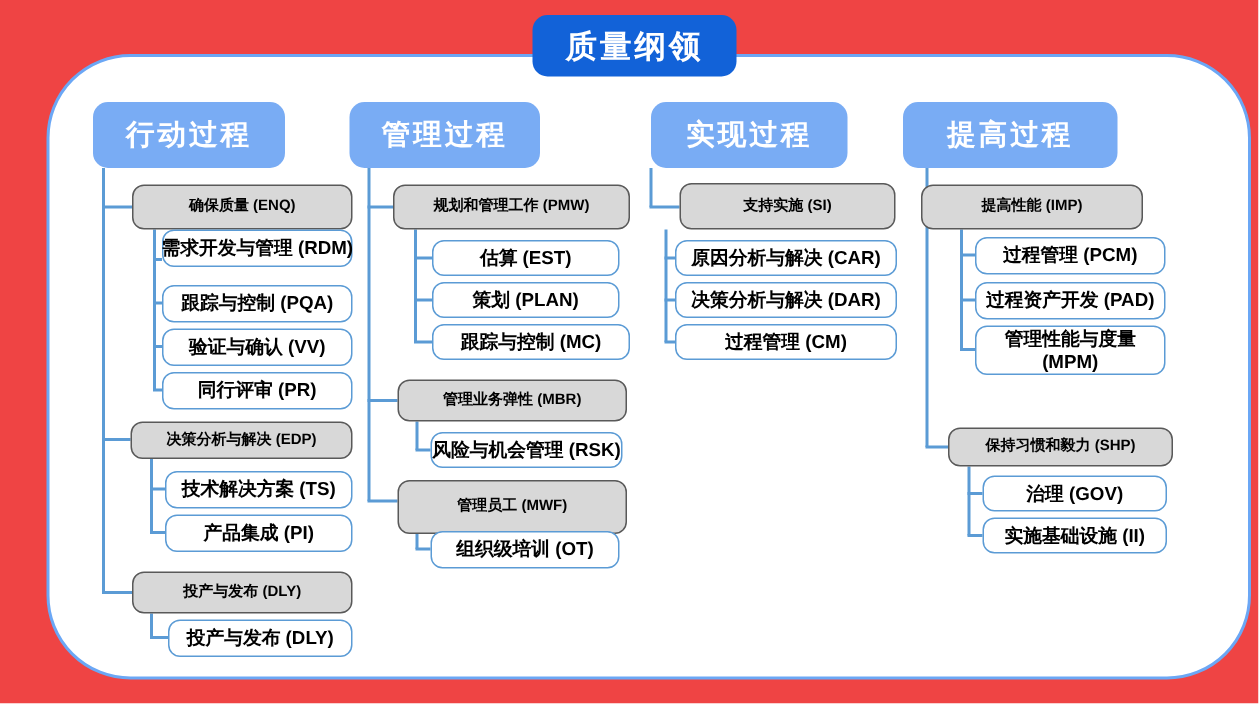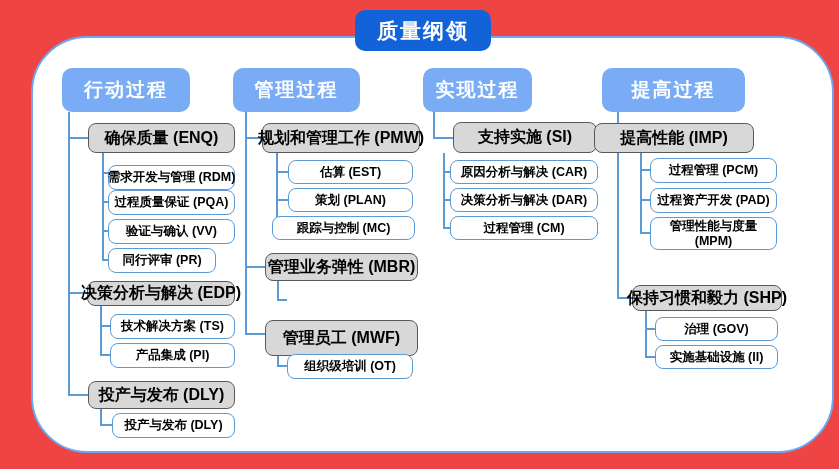--- a/index.html
+++ b/index.html
@@ -6,64 +6,65 @@
   .canvas{position:relative;width:839px;height:469px;background:#ef4444;overflow:hidden;}
   .frame{position:absolute;left:31px;top:36px;width:803px;height:417px;border:2px solid #6ba7f5;
          border-radius:56px;background:#fff;box-sizing:border-box;z-index:0;}
   .title{position:absolute;left:355px;top:10px;width:136px;height:41px;background:#1262d8;
          border-radius:10px;color:#fff;font-weight:bold;font-size:21px;display:flex;align-items:center;
          justify-content:center;z-index:3;letter-spacing:2px;}
   .hdr{position:absolute;background:#79acf4;border-radius:10px;color:#fff;font-weight:bold;font-size:19px;
        display:flex;align-items:center;justify-content:center;z-index:2;letter-spacing:2px;}
   .box{position:absolute;display:flex;align-items:center;justify-content:center;font-weight:bold;color:#000;
        box-sizing:border-box;z-index:2;text-align:center;line-height:1.15;white-space:nowrap;}
-  .gray{background:#d8d8d8;border:1.5px solid #595959;border-radius:8px;font-size:16px;}
+  .gray{background:#d8d8d8;border:1.5px solid #595959;border-radius:8px;font-size:10px;}
   .white{background:#ffffff;border:1.5px solid #5b9bd5;border-radius:8px;font-size:12.5px;}
   .wrap{white-space:normal;padding:0 4px;}
   .ln{position:absolute;background:#5b9bd5;z-index:1;}
 </style>
 </head>
 <body>
 
 <div class="canvas">
 
   <div class="frame"></div>
 
   <div class="title">质量纲领</div>
 
   <div class="hdr" style="left:62px;top:68px;width:128px;height:44px">行动过程</div>
   <div class="hdr" style="left:233px;top:68px;width:127px;height:44px">管理过程</div>
-  <div class="hdr" style="left:423px;top:68px;width:109px;height:44px">实现过程</div>
+  <div class="hdr" style="left:434px;top:68px;width:131px;height:44px">实现过程</div>
   <div class="hdr" style="left:602px;top:68px;width:143px;height:44px">提高过程</div>
 
   <div class="box gray" style="left:88px;top:123px;width:147px;height:30px">确保质量 (ENQ)</div>
-  <div class="box white" style="left:108px;top:165px;width:127px;height:25px">需求开发与管理 (RDM)</div>
-  <div class="box white" style="left:108px;top:190px;width:127px;height:25px">过程质量保证 (PQA)</div>
+  <div class="box white" style="left:108px;top:153px;width:127px;height:25px">需求开发与管理 (RDM)</div>
+  <div class="box white" style="left:108px;top:190px;width:127px;height:25px">跟踪与控制 (PQA)</div>
   <div class="box white" style="left:108px;top:219px;width:127px;height:25px">验证与确认 (VV)</div>
-  <div class="box white" style="left:108px;top:248px;width:108px;height:25px">同行评审 (PR)</div>
+  <div class="box white" style="left:108px;top:248px;width:127px;height:25px">同行评审 (PR)</div>
   <div class="box gray" style="left:87px;top:281px;width:148px;height:25px">决策分析与解决 (EDP)</div>
   <div class="box white" style="left:110px;top:314px;width:125px;height:25px">技术解决方案 (TS)</div>
   <div class="box white" style="left:110px;top:343px;width:125px;height:25px">产品集成 (PI)</div>
   <div class="box gray" style="left:88px;top:381px;width:147px;height:28px">投产与发布 (DLY)</div>
   <div class="box white" style="left:112px;top:413px;width:123px;height:25px">投产与发布 (DLY)</div>
 
   <div class="box gray" style="left:262px;top:123px;width:158px;height:30px">规划和管理工作 (PMW)</div>
   <div class="box white" style="left:288px;top:160px;width:125px;height:24px">估算 (EST)</div>
   <div class="box white" style="left:288px;top:188px;width:125px;height:24px">策划 (PLAN)</div>
-  <div class="box white" style="left:272px;top:216px;width:143px;height:24px">跟踪与控制 (MC)</div>
+  <div class="box white" style="left:288px;top:216px;width:132px;height:24px">跟踪与控制 (MC)</div>
   <div class="box gray" style="left:265px;top:253px;width:153px;height:28px">管理业务弹性 (MBR)</div>
+  <div class="box white" style="left:287px;top:288px;width:128px;height:24px">风险与机会管理 (RSK)</div>
   <div class="box gray" style="left:265px;top:320px;width:153px;height:36px">管理员工 (MWF)</div>
   <div class="box white" style="left:287px;top:354px;width:126px;height:25px">组织级培训 (OT)</div>
 
   <div class="box gray" style="left:453px;top:122px;width:144px;height:31px">支持实施 (SI)</div>
   <div class="box white" style="left:450px;top:188px;width:148px;height:24px">决策分析与解决 (DAR)</div>
   <div class="box white" style="left:450px;top:160px;width:148px;height:24px">原因分析与解决 (CAR)</div>
   <div class="box white" style="left:450px;top:216px;width:148px;height:24px">过程管理 (CM)</div>
 
-  <div class="box gray" style="left:594px;top:123px;width:160px;height:30px">提高性能 (IMP)</div>
+  <div class="box gray" style="left:614px;top:123px;width:148px;height:30px">提高性能 (IMP)</div>
   <div class="box white" style="left:650px;top:158px;width:127px;height:25px">过程管理 (PCM)</div>
   <div class="box white" style="left:650px;top:188px;width:127px;height:25px">过程资产开发 (PAD)</div>
   <div class="box white wrap" style="left:650px;top:217px;width:127px;height:33px">管理性能与度量 (MPM)</div>
   <div class="box gray" style="left:632px;top:285px;width:150px;height:26px">保持习惯和毅力 (SHP)</div>
   <div class="box white" style="left:655px;top:317px;width:123px;height:24px">治理 (GOV)</div>
   <div class="box white" style="left:655px;top:345px;width:123px;height:24px">实施基础设施 (II)</div>
 
   <div class="ln" style="left:68px;top:112px;width:1.5px;height:283px"></div>
   <div class="ln" style="left:245px;top:112px;width:1.5px;height:222px"></div>
   <div class="ln" style="left:433px;top:112px;width:1.5px;height:26px"></div>

